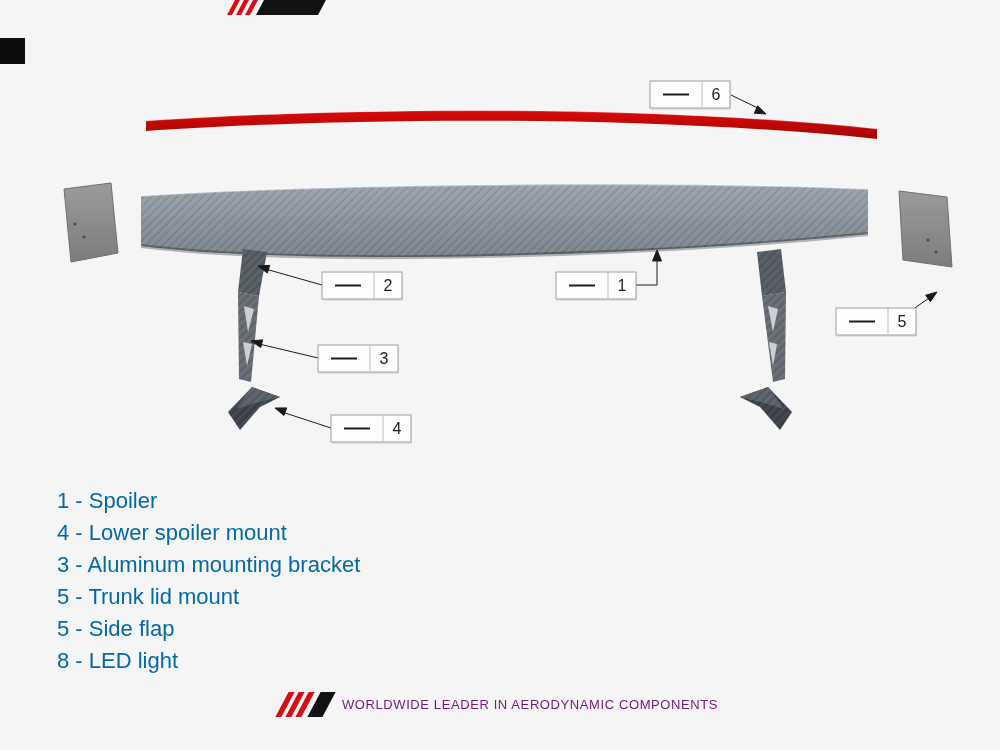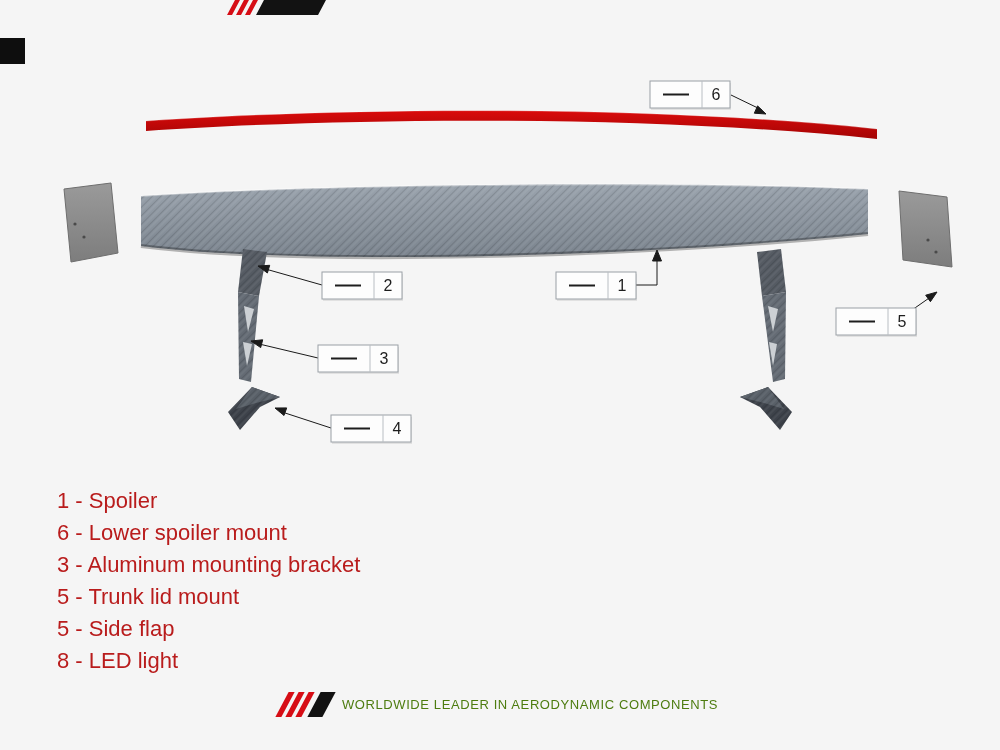--- a/index.html
+++ b/index.html
@@ -12,27 +12,27 @@
   .topbar { position:absolute; left:231px; top:0; height:15px; display:flex; align-items:stretch; }
   .topbar .t-stripe { width:5px; height:15px; background:#d60d15; transform:skewX(-28deg); margin-right:4px; }
   .topbar .t-block  { width:62px; height:15px; background:#121212; transform:skewX(-28deg); margin-left:2px; }
   .left-mark { position:absolute; left:0; top:38px; width:25px; height:26px; background:#0e0e0e; }
 
   .diagram-svg { position:absolute; left:0; top:0; }
 
   .callout-num { font-family:"Liberation Sans", sans-serif; font-size:16px; fill:#1d1d1d; }
 
   .legend { position:absolute; left:57px; top:485px; }
-  .legend-item { font-size:22px; line-height:32px; color:#b91c1c; white-space:nowrap; }
+  .legend-item { font-size:22px; line-height:32px; color:#0369a1; white-space:nowrap; }
 
   .footer { position:absolute; left:0; right:0; top:691px; display:flex; justify-content:center; align-items:center; gap:13px; }
   .logo { display:flex; align-items:center; height:26px; }
   .logo .stripe { width:6px; height:25px; background:#d60d15; transform:skewX(-28deg); margin-right:4px; }
   .logo .block  { width:15px; height:25px; background:#121212; transform:skewX(-28deg); margin-left:2px; }
-  .footer-text { font-size:13px; letter-spacing:0.6px; color:#4d7c0f; }
+  .footer-text { font-size:13px; letter-spacing:0.6px; color:#701a75; }
 </style>
 </head>
 <body>
 
 <div class="canvas">
 
   <div class="topbar">
     <span class="t-stripe"></span>
     <span class="t-stripe"></span>
     <span class="t-stripe"></span>
@@ -183,21 +183,21 @@
         <rect x="331" y="415" width="80" height="27" fill="#fdfdfd" stroke="#9aa0a6"></rect>
         <line x1="383" y1="415" x2="383" y2="442" stroke="#b9bec3"></line>
         <line x1="344" y1="428.5" x2="370" y2="428.5" stroke="#1d1d1d" stroke-width="2"></line>
         <text class="callout-num" x="397" y="434" text-anchor="middle">4</text>
       </g>
     </g>
   </svg>
 
   <div class="legend">
     <div class="legend-item">1 - Spoiler</div>
-    <div class="legend-item">6 - Lower spoiler mount</div>
+    <div class="legend-item">4 - Lower spoiler mount</div>
     <div class="legend-item">3 - Aluminum mounting bracket</div>
     <div class="legend-item">5 - Trunk lid mount</div>
     <div class="legend-item">5 - Side flap</div>
     <div class="legend-item">8 - LED light</div>
   </div>
 
   <div class="footer">
     <div class="logo">
       <span class="stripe"></span>
       <span class="stripe"></span>

